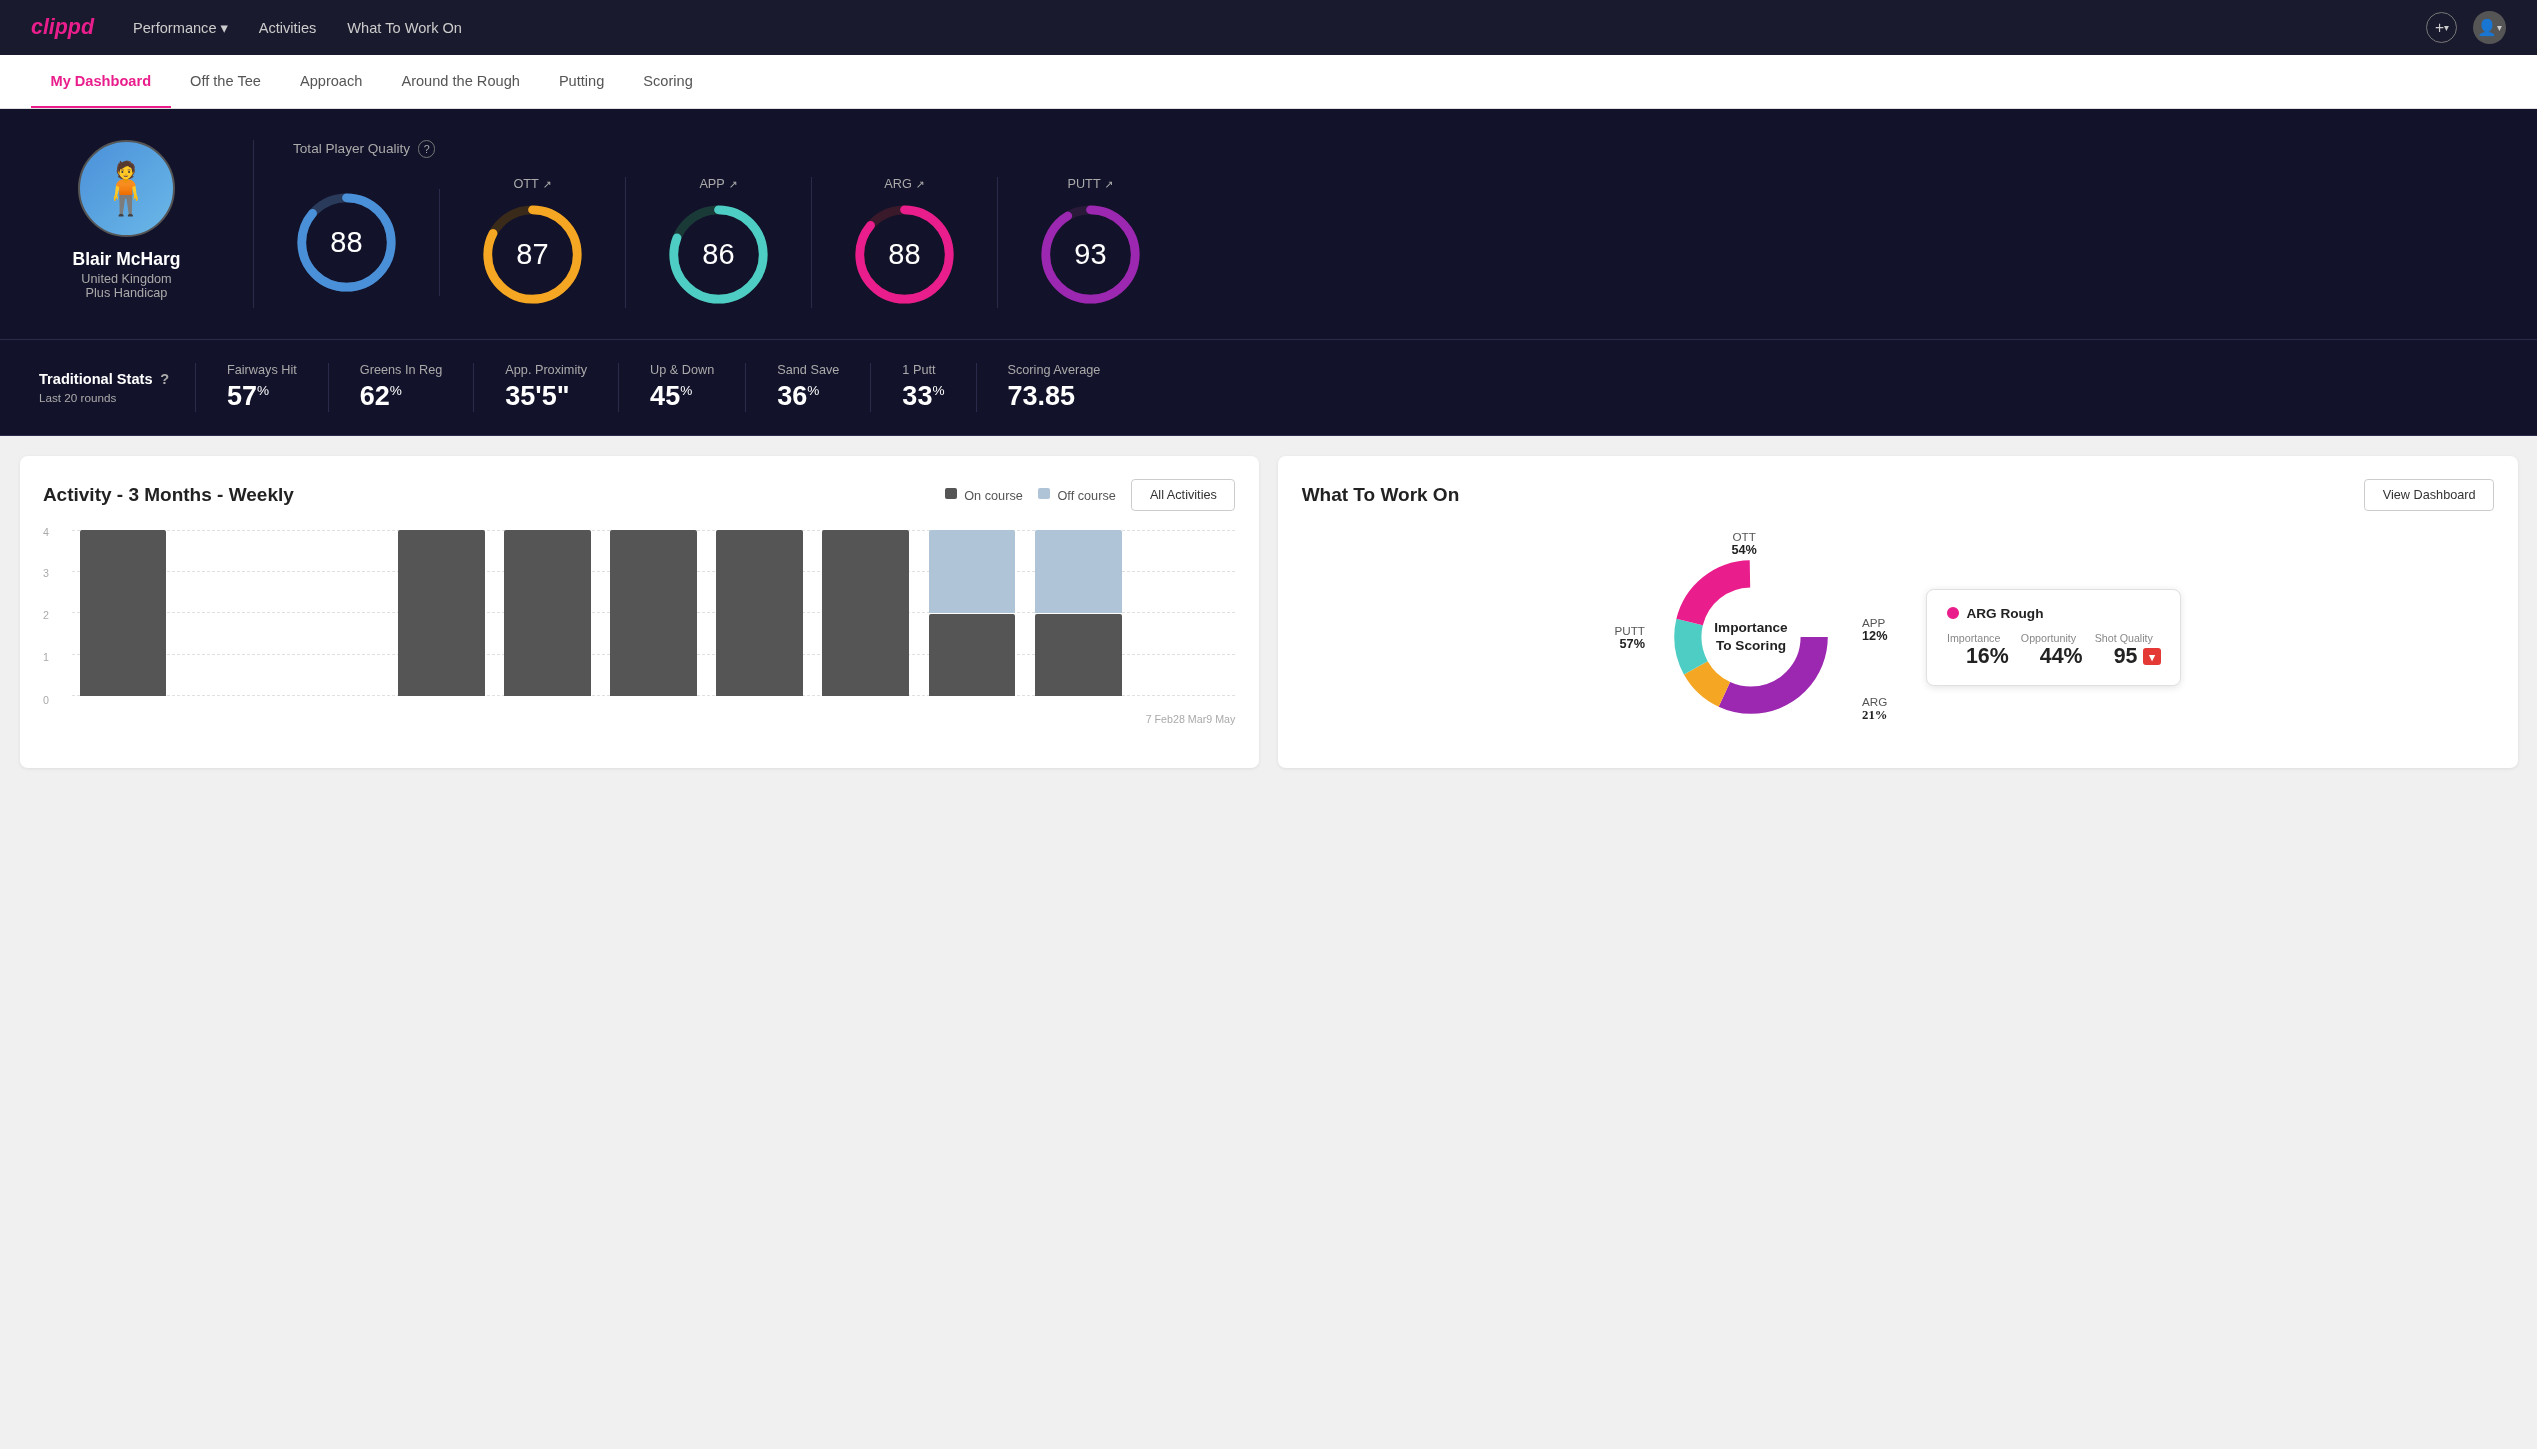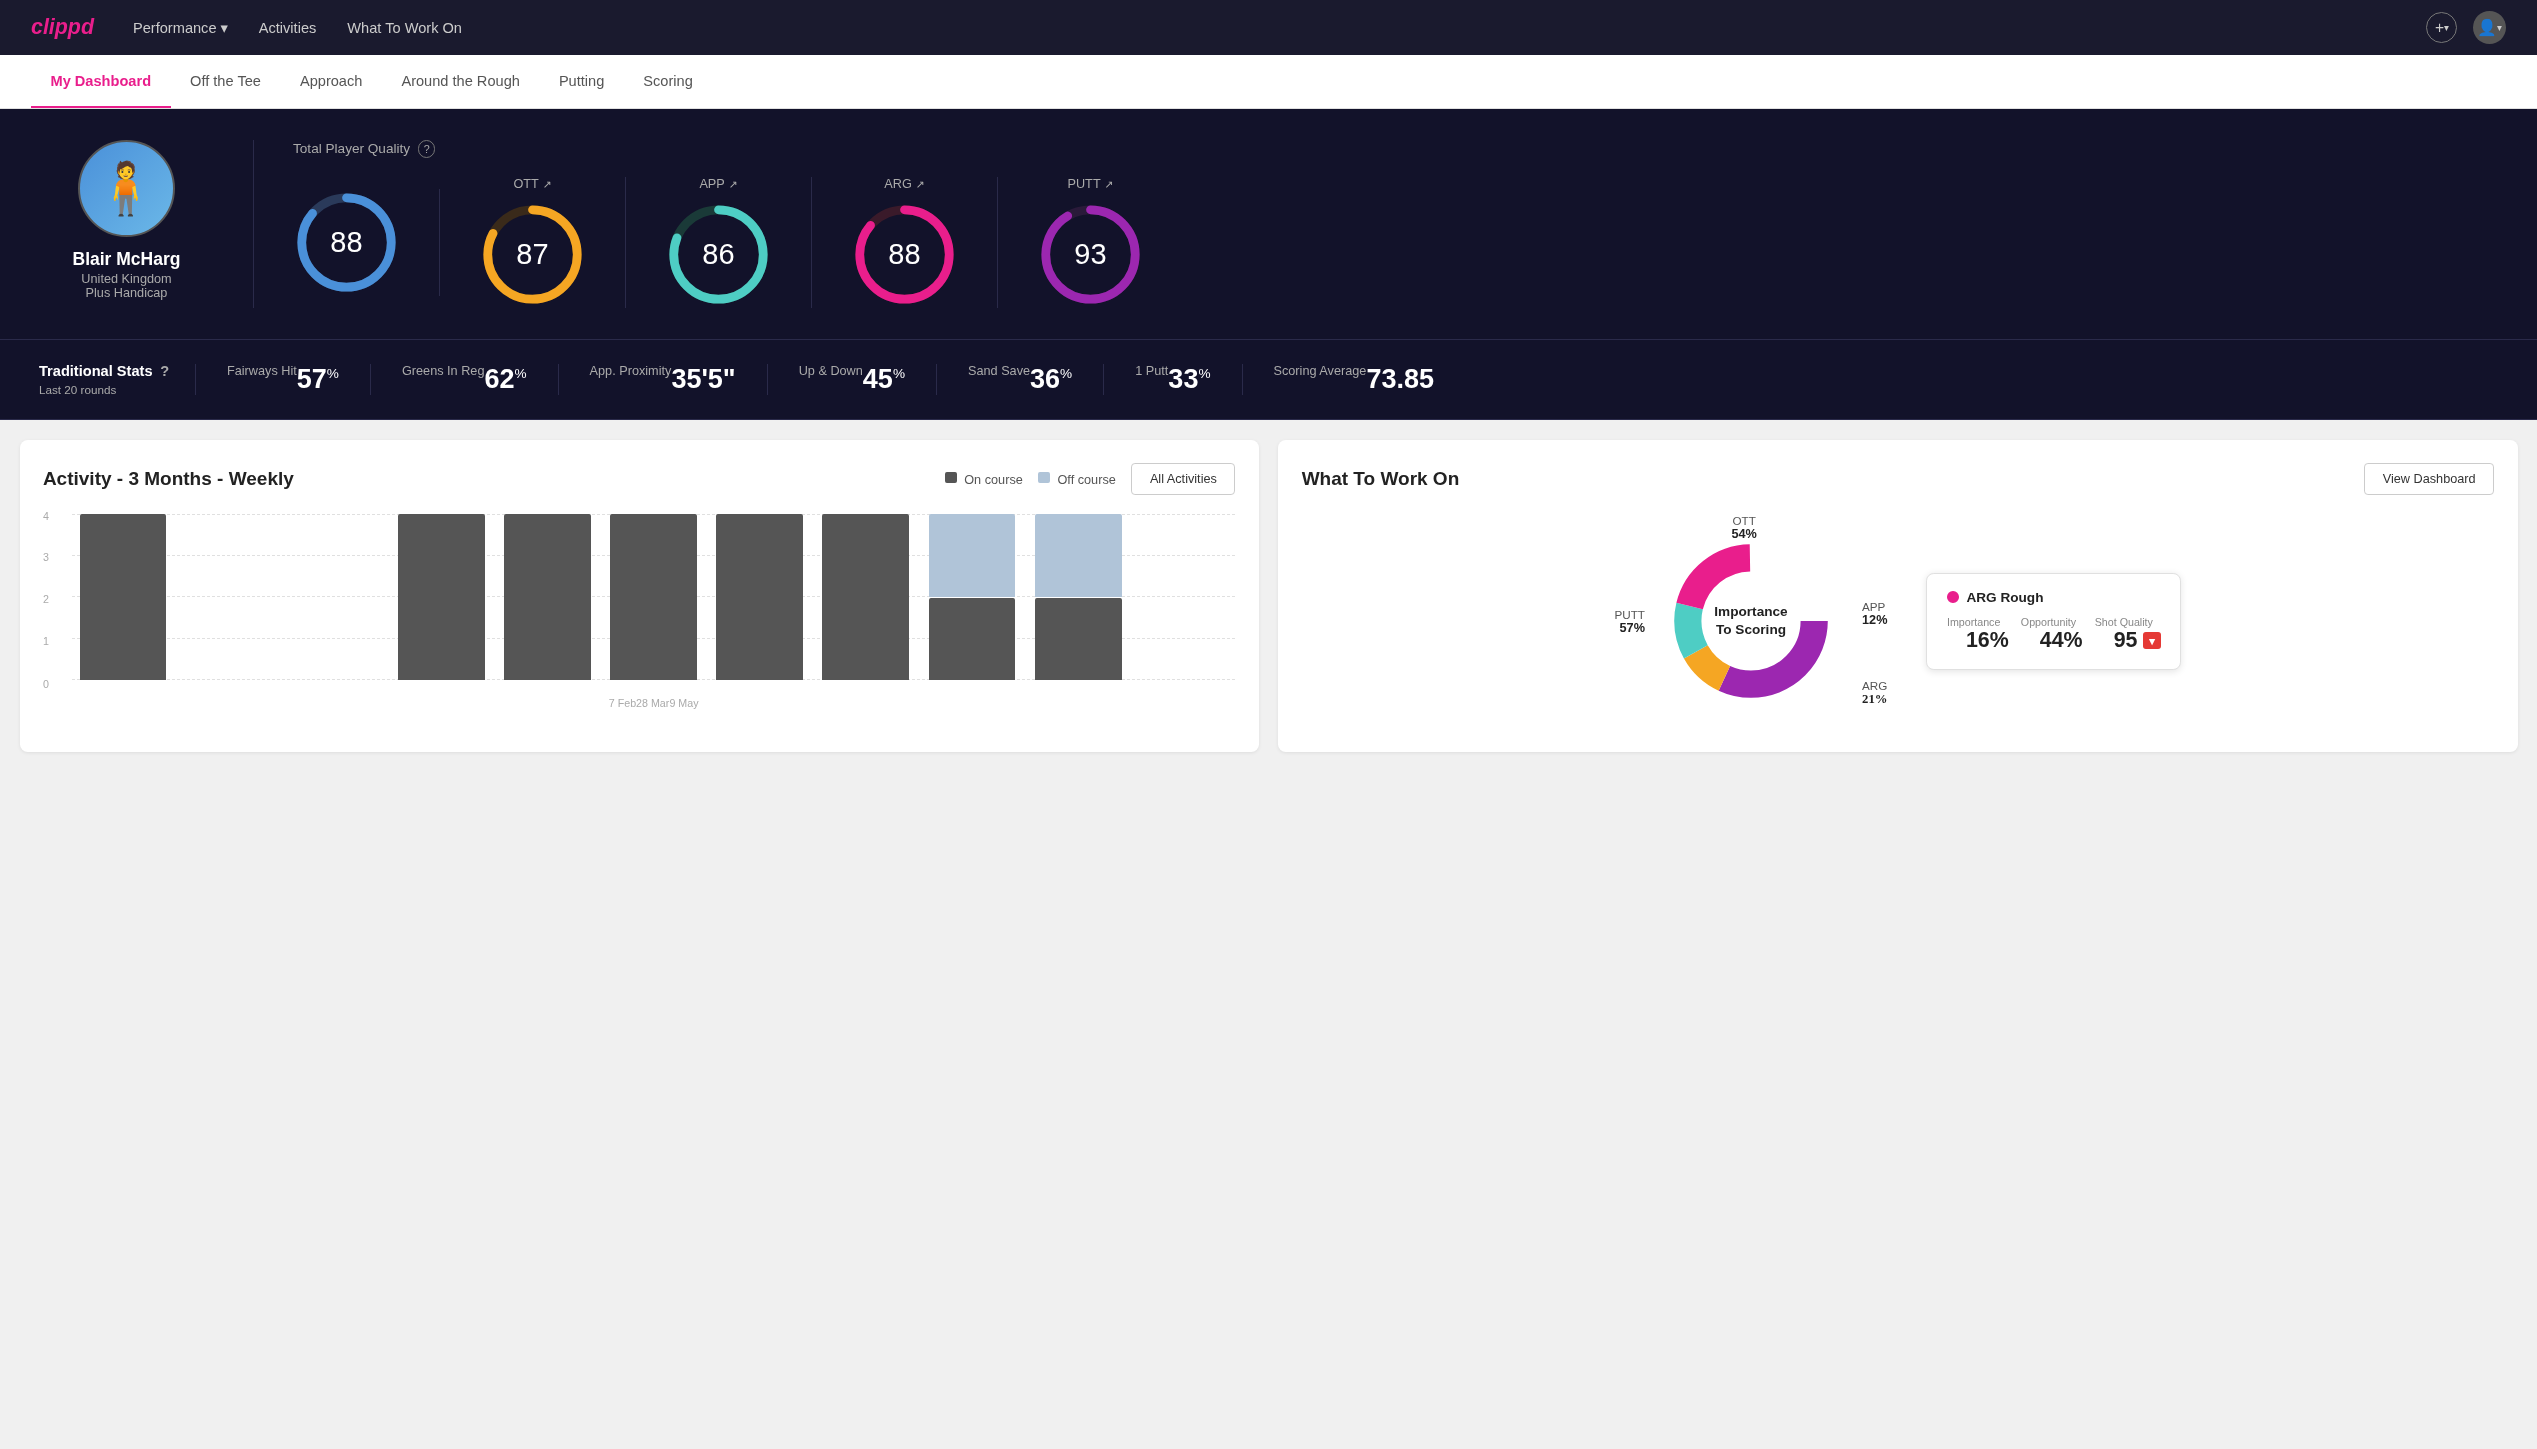--- a/index.html
+++ b/index.html
@@ -161,21 +161,21 @@
       display: flex;
       align-items: center;
       gap: 0;
       border-bottom: 1.9px solid #2a2a4a;
     }
     .stats-label-area { min-width: 156px; }
     .stats-title { font-size: 14.6px; font-weight: 700; color: #fff; display: flex; align-items: center; gap: 7.8px; }
     .stats-subtitle { font-size: 11.7px; color: #aaa; margin-top: 3.9px; }
     .stat-item {
       display: flex;
-      flex-direction: row;
+      flex-direction: column;
       align-items: flex-start;
       padding: 0 31px;
       border-left: 1px solid #2a2a4a;
     }
     .stat-name { font-size: 12.7px; color: #aaa; margin-bottom: 3.9px; }
     .stat-val { font-size: 27px; font-weight: 700; color: #fff; }
     .stat-val sup { font-size: 13.6px; font-weight: 400; }
 
     
     .bottom-section {
@@ -251,21 +251,21 @@
       border-radius: 1.9px 1.9px 0 0;
     }
     .bar.on-course { background: #555; }
     .bar.off-course { background: #b0c4d8; }
     .x-labels {
       position: absolute;
       bottom: 0;
       left: 29px;
       right: 0;
       display: flex;
-      justify-content: center;
+      justify-content: flex-end;
       font-size: 10.7px;
       color: #aaa;
     }
 
     
     .donut-section {
       display: flex;
       align-items: center;
       justify-content: center;
       gap: 39px;

